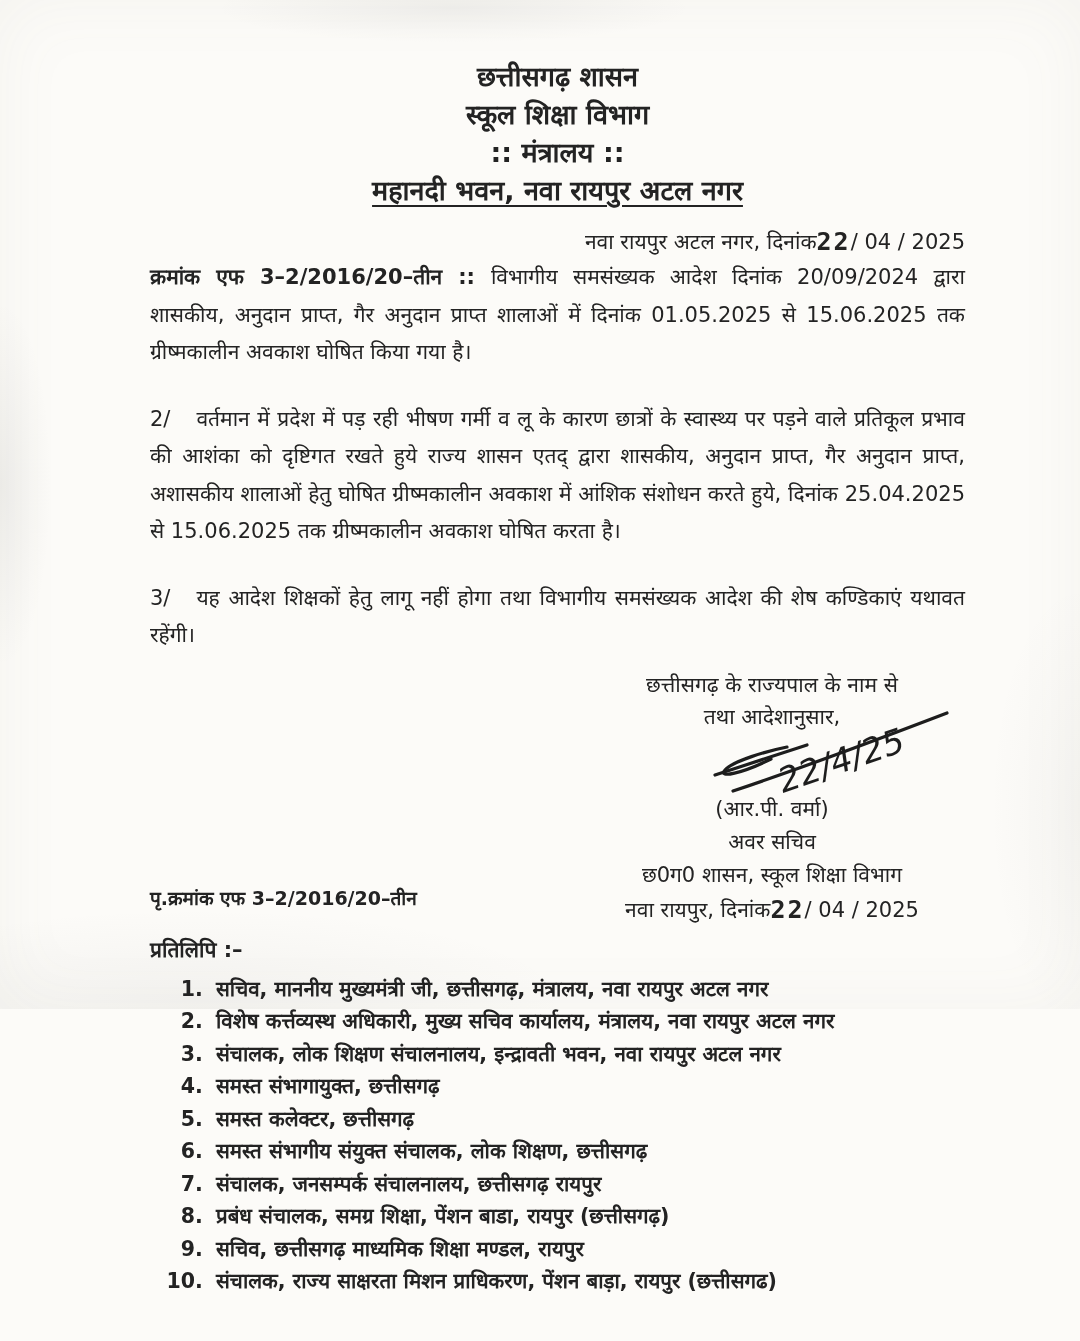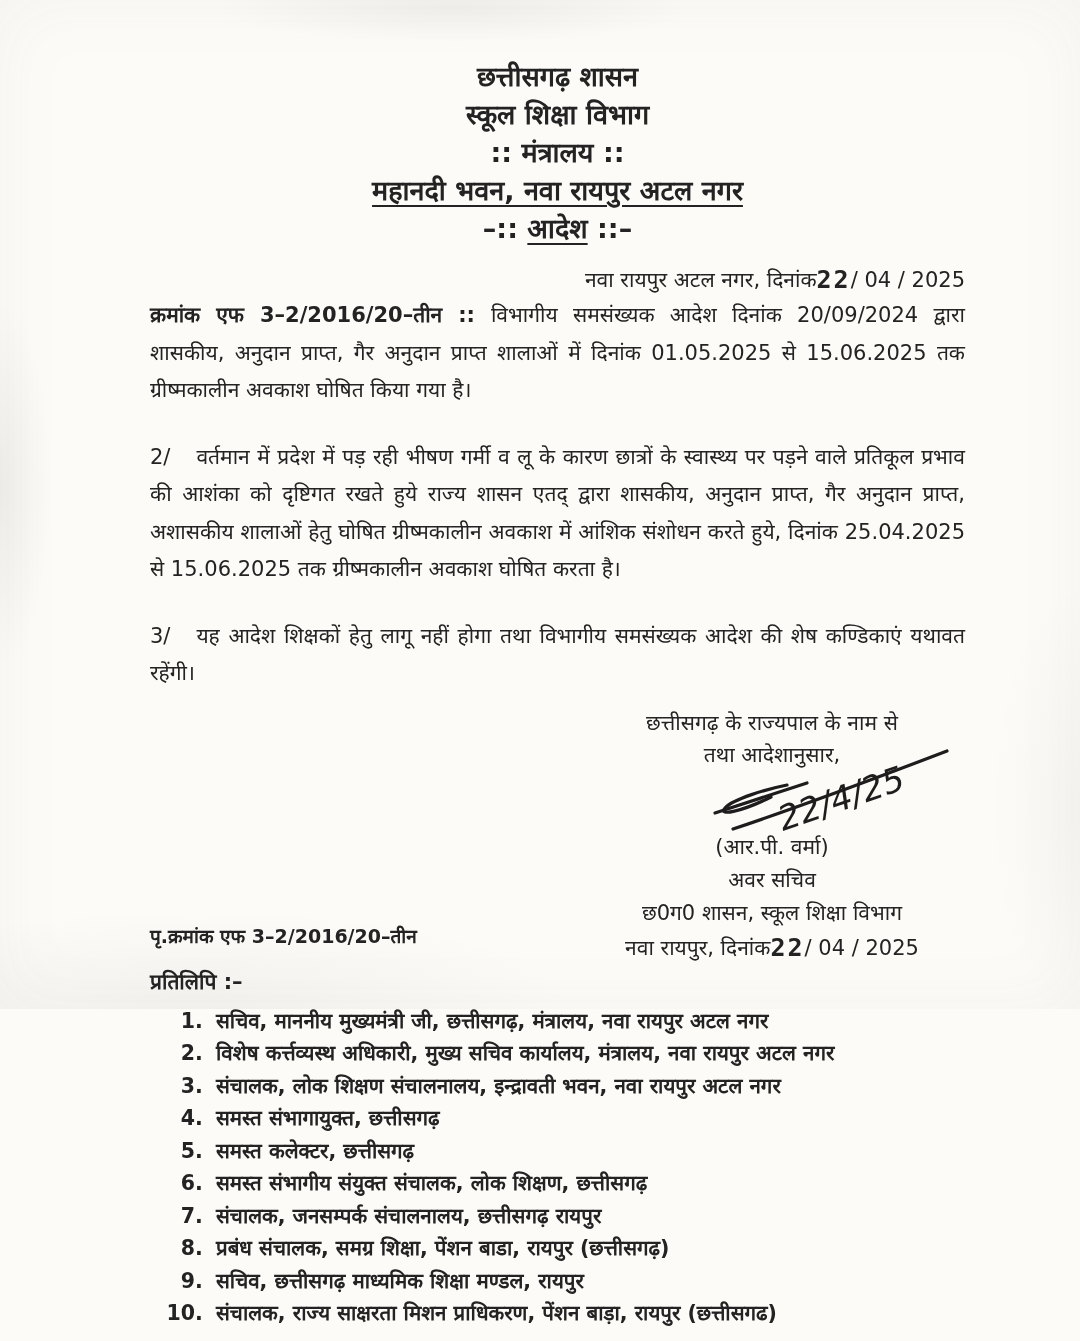--- a/index.html
+++ b/index.html
@@ -42,38 +42,37 @@
   .para .pnum{ font-weight:500; padding-right:26px; }
   
   .sig-wrap{ position:relative; margin-top:14px; }
   .sig-block{ width:330px; margin-left:auto; margin-right:28px; text-align:center; font-size:21px; line-height:33px; font-weight:500; position:relative; }
   .sig-block .tight{ line-height:31px; }
   .scrawl{ position:absolute; top:38px; right:-24px; width:252px; height:96px; pointer-events:none; }
   .sig-name{ margin-top:60px; }
   .sig-datefinal{ white-space:nowrap;text-align:center; }
   .ref-line{ position:absolute; left:0; bottom:16px; font-size:19px; font-weight:700; }
   
-  .copy-label{ font-size:21px; font-weight:700; line-height:34px; }
+  .copy-label{ font-size:21px; font-weight:700; margin-top:6px; line-height:34px; }
   ol.recipients{ margin:6px 0 0 0; padding-left:60px; font-size:20.5px; line-height:32.5px; font-weight:700; }
   ol.recipients li{ padding-left:6px; }
   svg .ink{ stroke:#1d1d1d; stroke-width:3.2; fill:none; stroke-linecap:round; }
   svg text{ fill:#1d1d1d; font-family:"DejaVu Sans","Liberation Sans",sans-serif; }
 </style>
 </head>
 <body>
 
 <div class="photo">
   <div class="content">
 
     <div class="doc-header">
       <div>छत्तीसगढ़ शासन</div>
       <div>स्कूल शिक्षा विभाग</div>
       <div>:: मंत्रालय ::</div>
       <div class="u">महानदी भवन, नवा रायपुर अटल नगर</div>
-      <div><span>–:: </span><span class="u">आदेश</span><span> ::–</span></div>
     </div>
 
     <div class="dateline"><span>नवा रायपुर अटल नगर, दिनांक</span><span class="stamp">22</span><span>/ 04 / 2025</span></div>
 
     <p class="para p1"><span class="lead">क्रमांक एफ 3–2/2016/20–तीन</span><span class="lead"> :: </span><span>विभागीय समसंख्यक आदेश दिनांक 20/09/2024 द्वारा शासकीय, अनुदान प्राप्त, गैर अनुदान प्राप्त शालाओं में दिनांक 01.05.2025 से 15.06.2025 तक ग्रीष्मकालीन अवकाश घोषित किया गया है।</span></p>
 
     <p class="para"><span class="pnum">2/</span><span>वर्तमान में प्रदेश में पड़ रही भीषण गर्मी व लू के कारण छात्रों के स्वास्थ्य पर पड़ने वाले  प्रतिकूल प्रभाव की आशंका को दृष्टिगत रखते हुये राज्य शासन एतद् द्वारा शासकीय, अनुदान प्राप्त, गैर अनुदान प्राप्त, अशासकीय शालाओं हेतु घोषित ग्रीष्मकालीन अवकाश में आंशिक संशोधन करते हुये, दिनांक 25.04.2025 से 15.06.2025 तक ग्रीष्मकालीन अवकाश घोषित करता है।</span></p>
 
     <p class="para"><span class="pnum">3/</span><span>यह आदेश शिक्षकों हेतु लागू नहीं होगा तथा विभागीय समसंख्यक आदेश की शेष कण्डिकाएं यथावत रहेंगी।</span></p>
 

